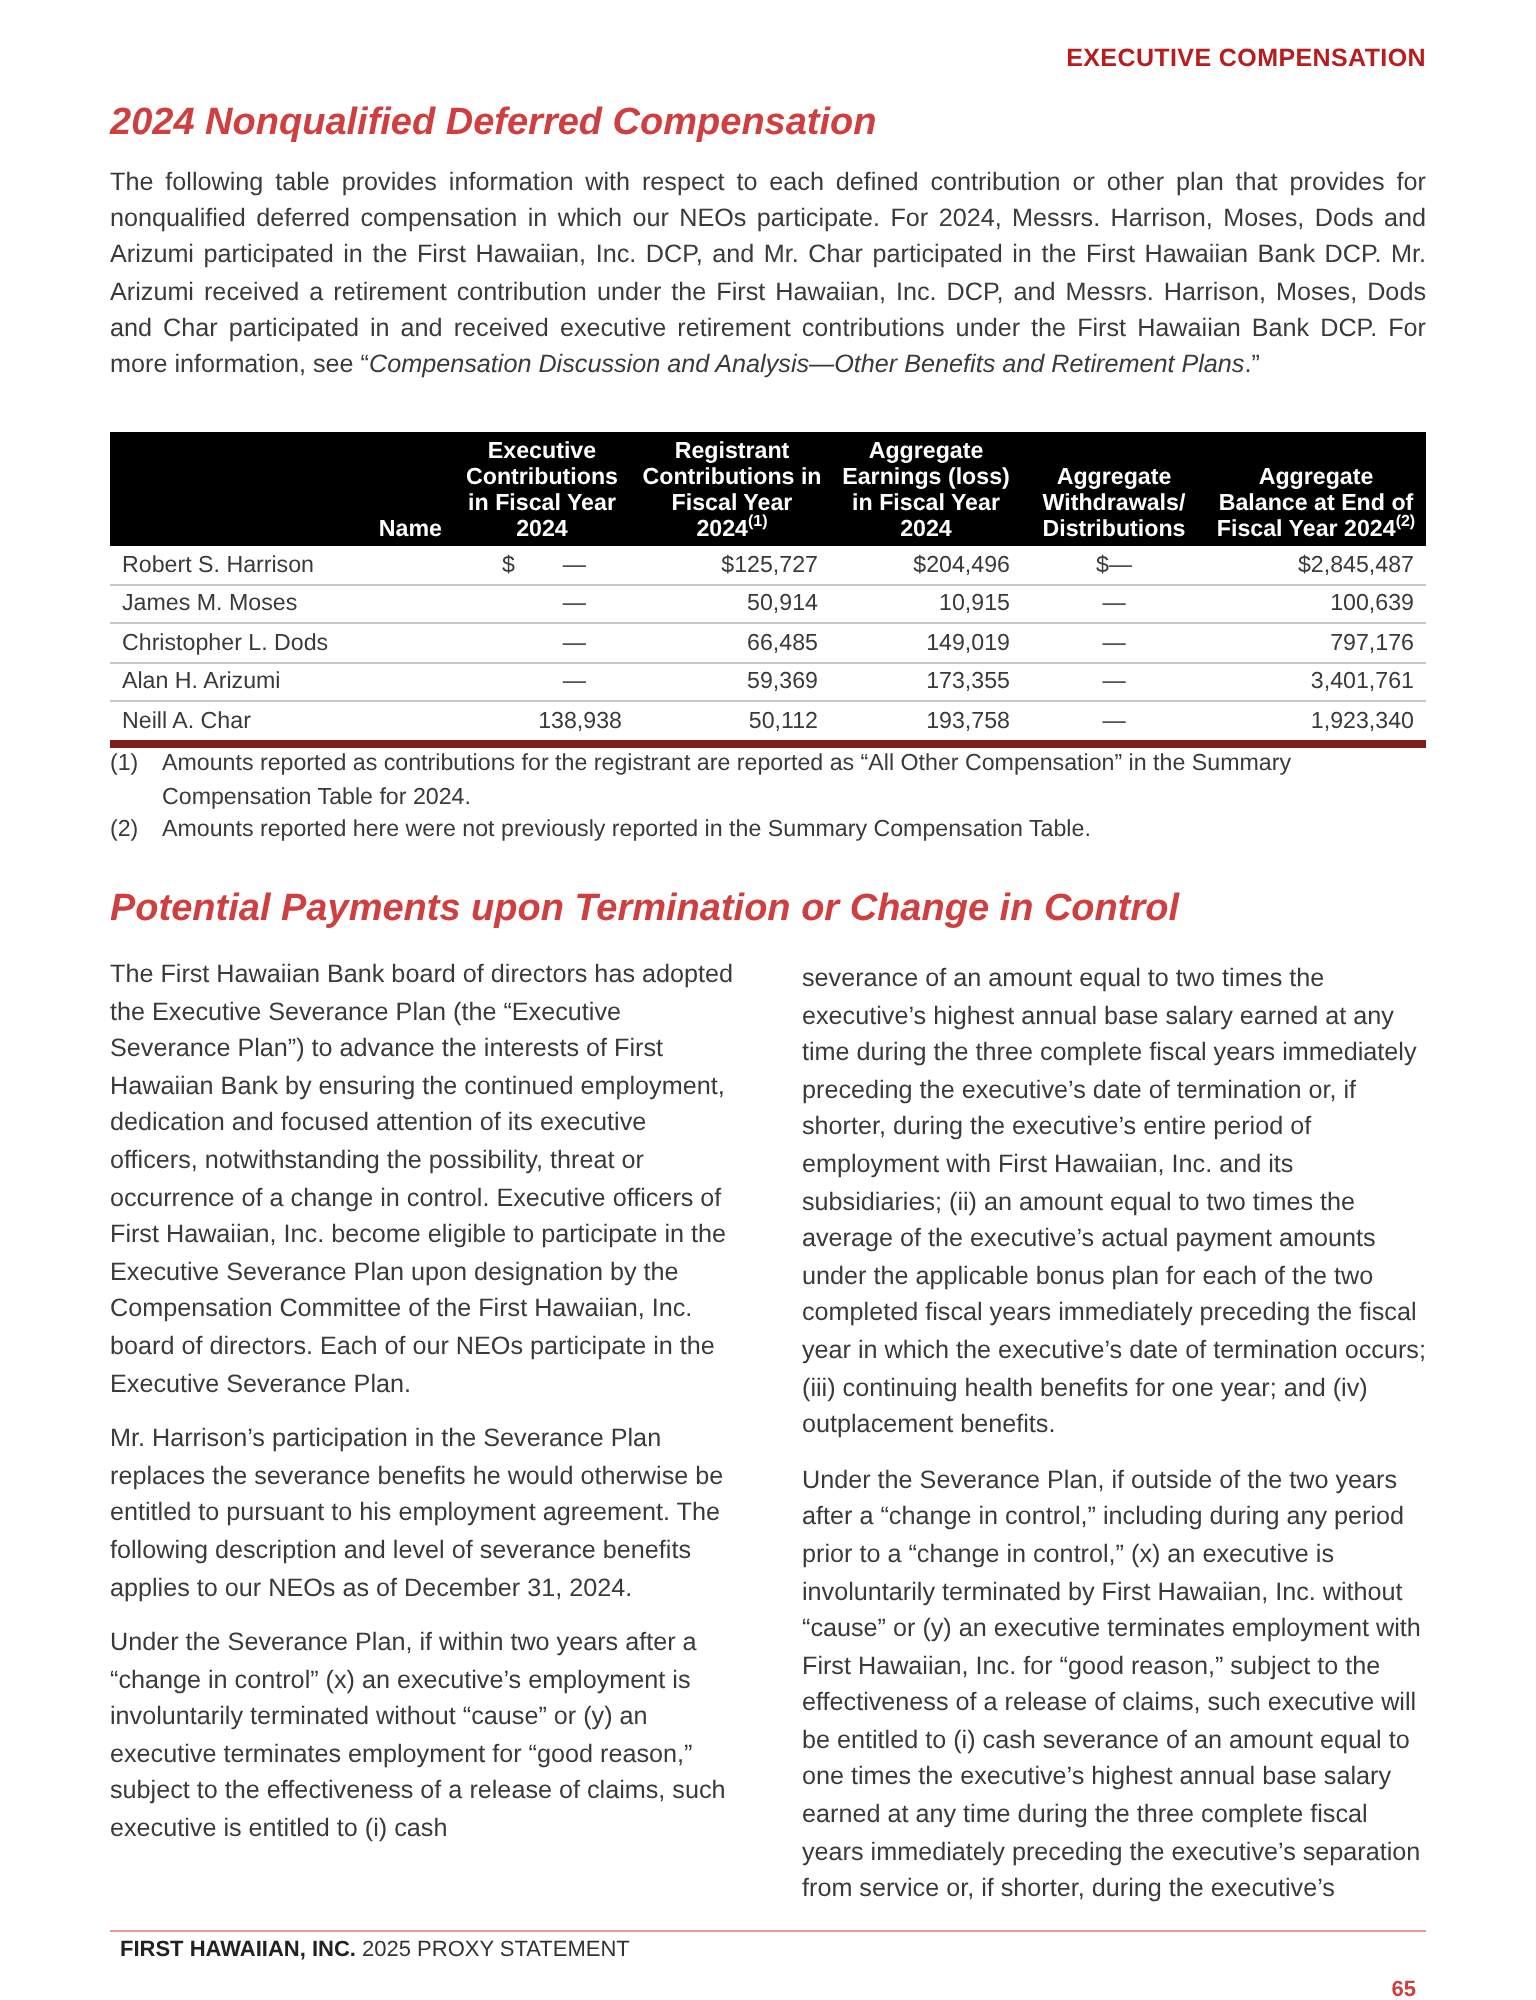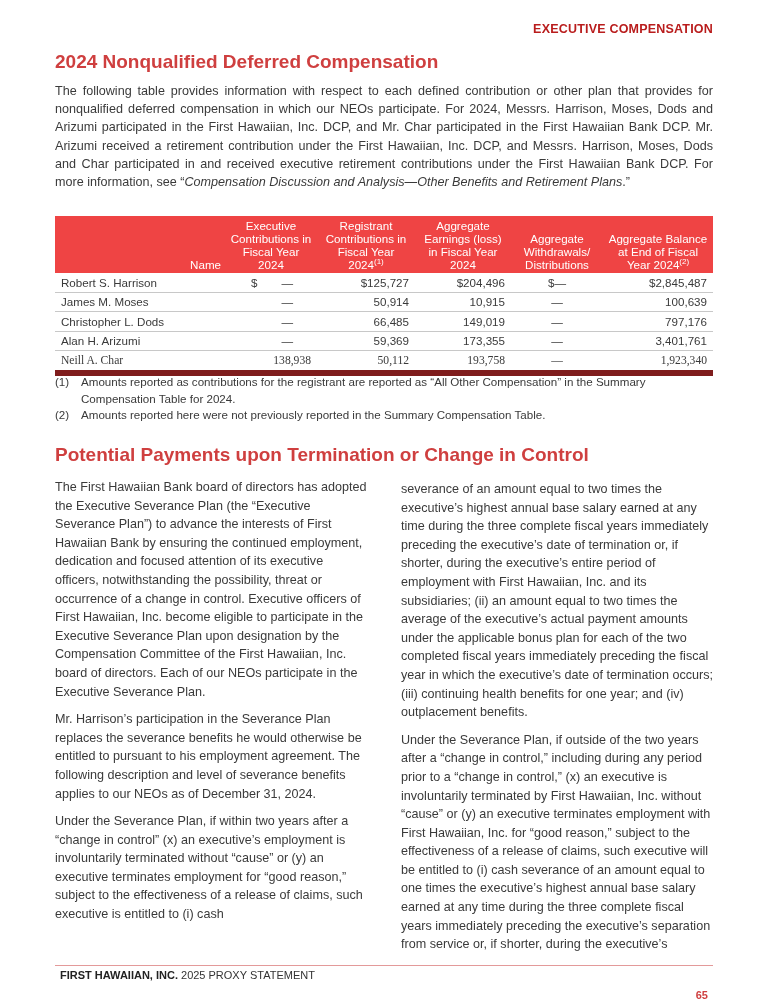--- a/index.html
+++ b/index.html
@@ -1,31 +1,31 @@
 <!DOCTYPE html>
 <html><head>
 <meta charset="utf-8">
 <style>
   html, body { margin: 0; padding: 0; background: #ffffff; }
   body { width: 768px; height: 1000px; position: relative; overflow: hidden;
          font-family: "Liberation Sans", "DejaVu Sans", sans-serif; color: #3a3a3a; }
   .running-head { position: absolute; top: 22px; right: 55px; font-size: 12.5px; font-weight: bold;
                   color: #b91c1c; letter-spacing: 0.2px; }
-  h1.sec { position: absolute; left: 55px; margin: 0; color: #cf3f3f; font-size: 19px; font-weight: bold; }
+  h1.sec { position: absolute; left: 55px; margin: 0; color: #cf3f3f; font-size: 19px; font-weight: bold; font-style: italic; }
   #t1 { top: 51px; }
   #t2 { top: 444px; }
   .intro { position: absolute; left: 55px; top: 82px; width: 658px; font-size: 12.6px; line-height: 18.2px;
            margin: 0; text-align: justify; }
   .intro i { font-style: italic; }
   table.comp { position: absolute; left: 55px; top: 216px; width: 658px; border-collapse: collapse; font-size: 11.6px; }
-  table.comp th { background: #ef4444; color: #fff; font-weight: normal; text-align: center; vertical-align: bottom;
+  table.comp th { background: #000000; color: #fff; font-weight: bold; text-align: center; vertical-align: bottom;
                   line-height: 13px; padding: 3px 4px 2px 4px; font-size: 11.6px; }
   table.comp th.name-h { text-align: right; padding-left: 6px; }
   table.comp td { padding: 0 6px; height: 18.5px; border-bottom: 1px solid #c8c8c8; white-space: nowrap; }
-  table.comp tr:last-child td { border-bottom: 6px solid #7f1d1d; font-family: Liberation Serif, serif; }
+  table.comp tr:last-child td { border-bottom: 4px solid #7f1d1d; }
   td.num { text-align: right; }
   td.ctr { text-align: center; }
   td.exec { position: relative; text-align: right; }
   td.exec .cur { position: absolute; left: 26px; }
   sup { font-size: 8px; vertical-align: super; line-height: 0; }
   .fn { position: absolute; left: 55px; width: 660px; font-size: 11.6px; line-height: 16.5px; margin: 0; }
   .fn .n { position: absolute; left: 0; }
   .fn .t { display: block; padding-left: 26px; }
   #fn1 { top: 374px; }
   #fn2 { top: 407px; }

